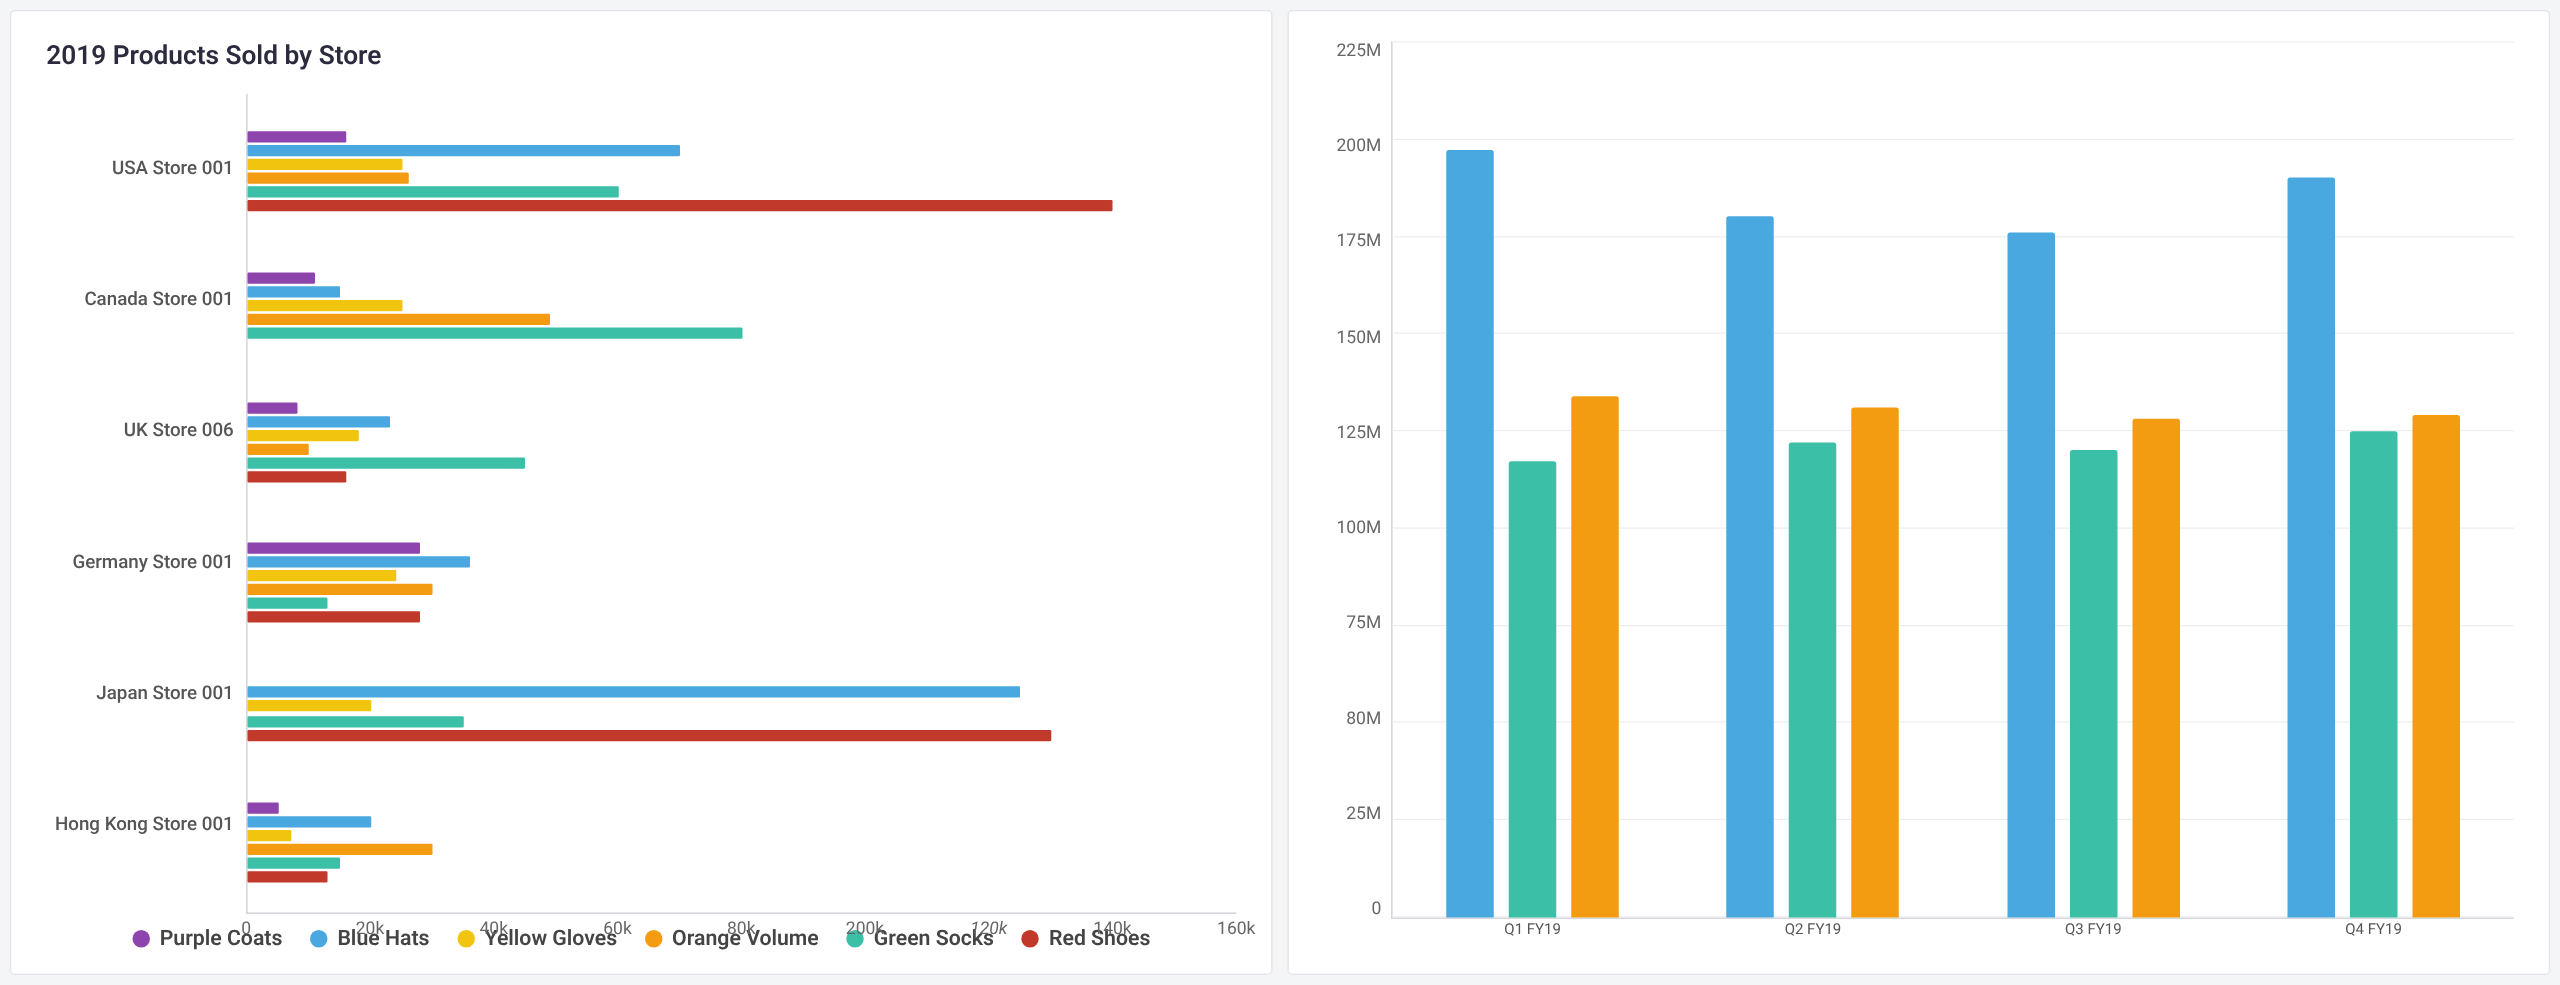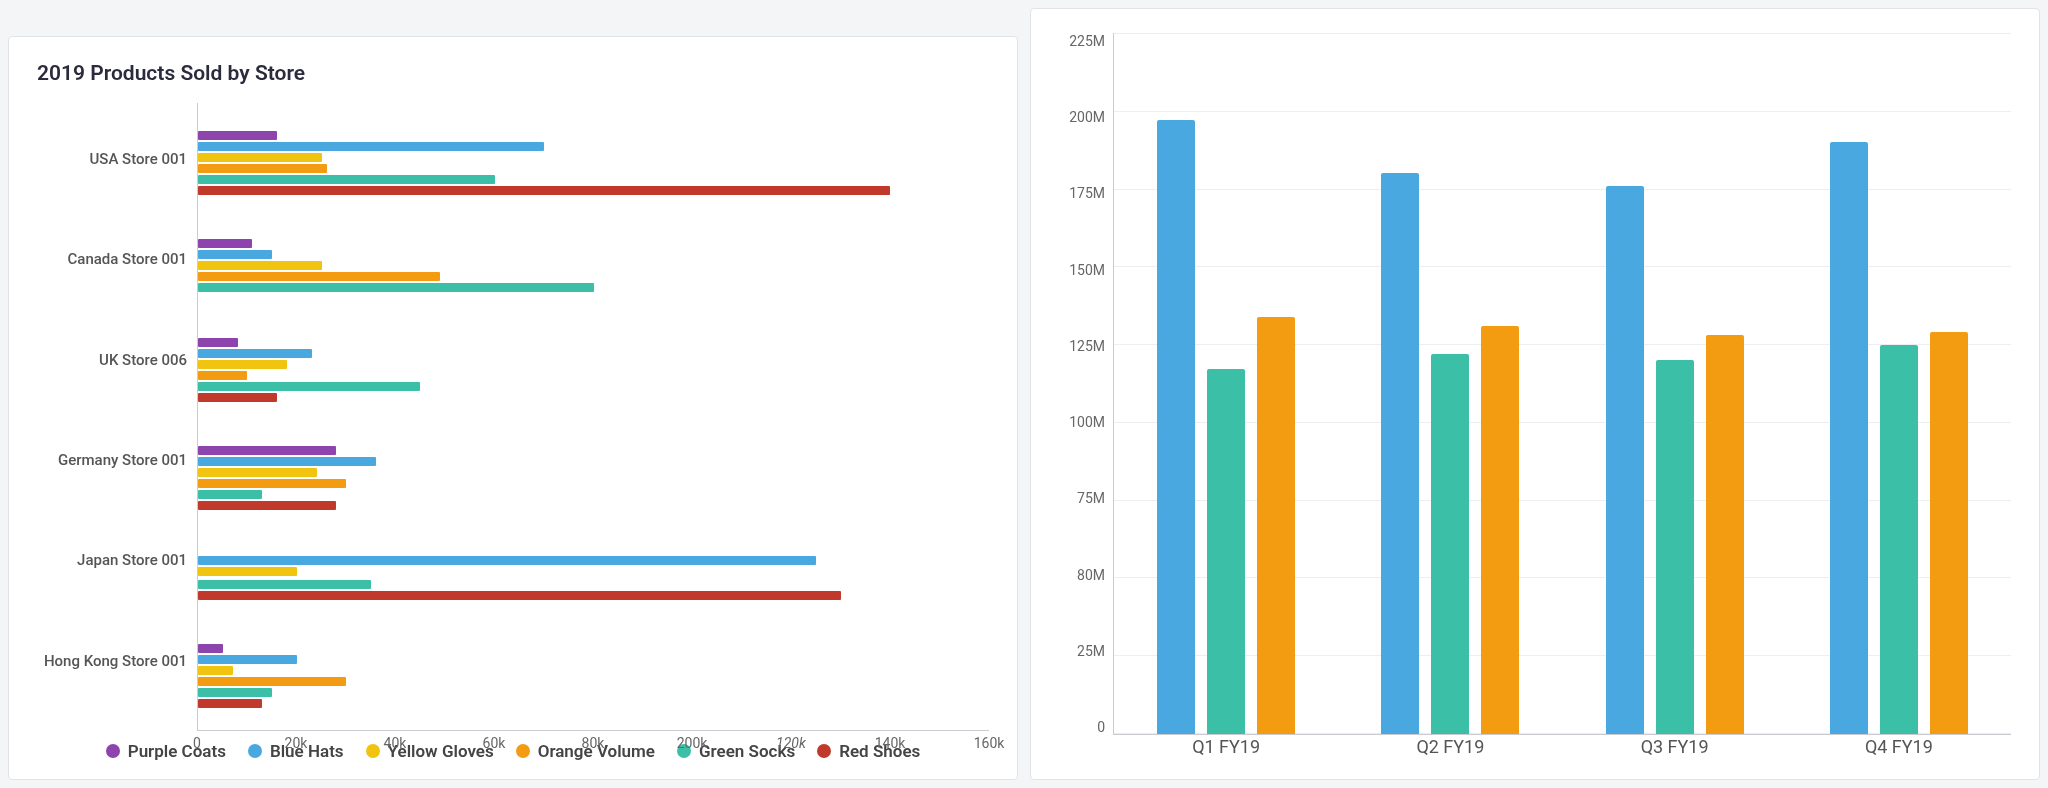--- a/index.html
+++ b/index.html
@@ -13,21 +13,21 @@
     gap: 12px;
   }
   .panel {
     background: #fff;
     border: 1px solid #e1e3e8;
     border-radius: 4px;
     padding: 24px 28px 18px 28px;
     display: flex;
     flex-direction: column;
   }
-  .panel-left { flex: 1 1 50%; margin-top: 28px; }
+  .panel-left { flex: 1 1 50%; }
   .panel-right { flex: 1 1 50%; }
   .panel-title {
     font-size: 21px;
     font-weight: 600;
     color: #2b2b3d;
     margin-bottom: 18px;
   }
   
   .legend {
     display: flex;
@@ -117,21 +117,21 @@
     display:flex;
     align-items:flex-end;
     justify-content:center;
     gap: 12px;
   }
   .vbar { width: 38px; border-radius: 2px 2px 0 0; }
   .vbar-xaxis {
     position:absolute; left:0; right:0; bottom:-26px; height:24px;
     display:flex;
   }
-  .vbar-xlabel { flex:1; text-align:center; font-size:18px; color:#555; }
+  .vbar-xlabel { flex:1; text-align:center; font-size:12px; color:#555; }
 </style>
 </head>
 <body>
 
 <div class="panel panel-left">
   <div class="panel-title">2019 Products Sold by Store</div>
 
   <div class="hbar-area">
     <div class="hbar-chart" style="height:100%;">
       <div class="hbar-ylabels" id="hbar-ylabels">

